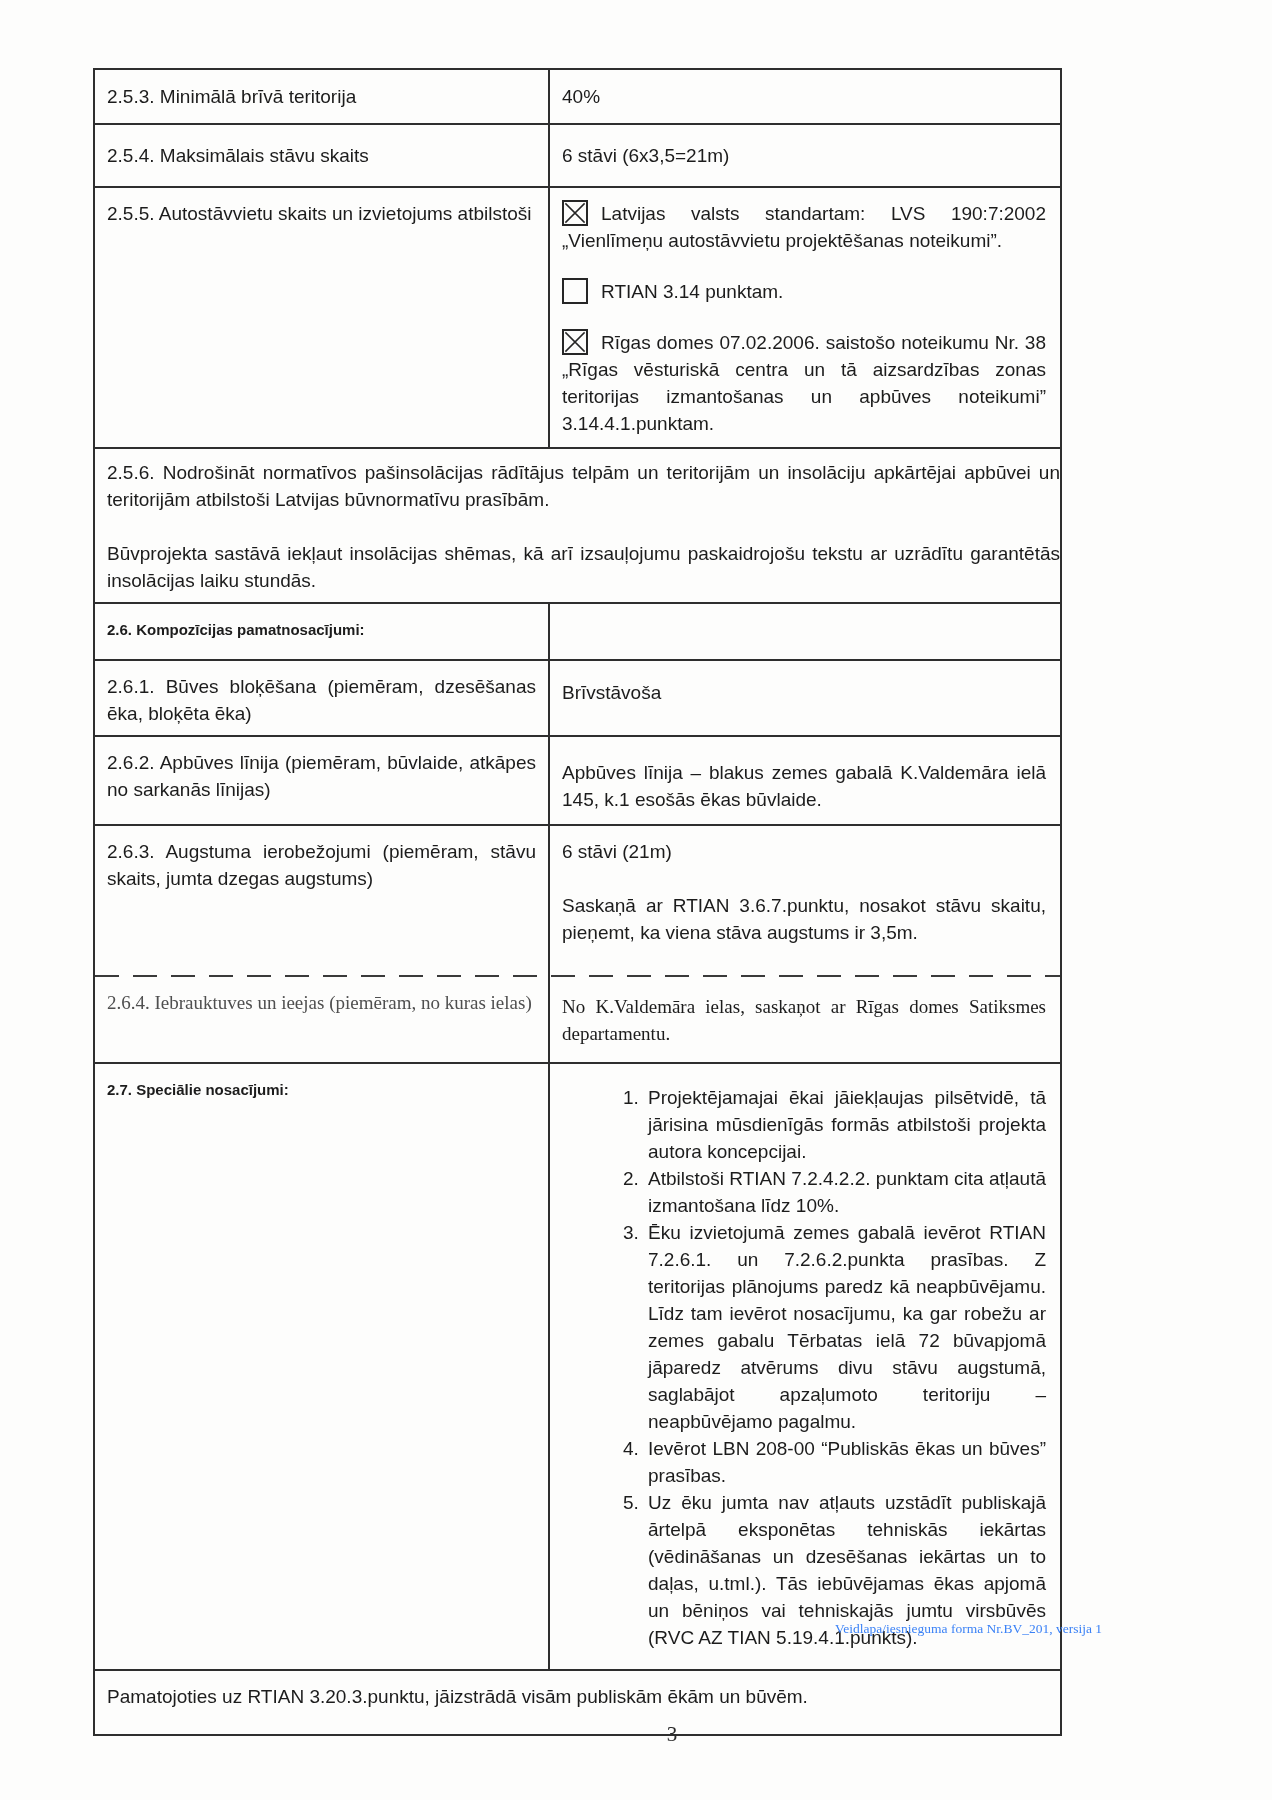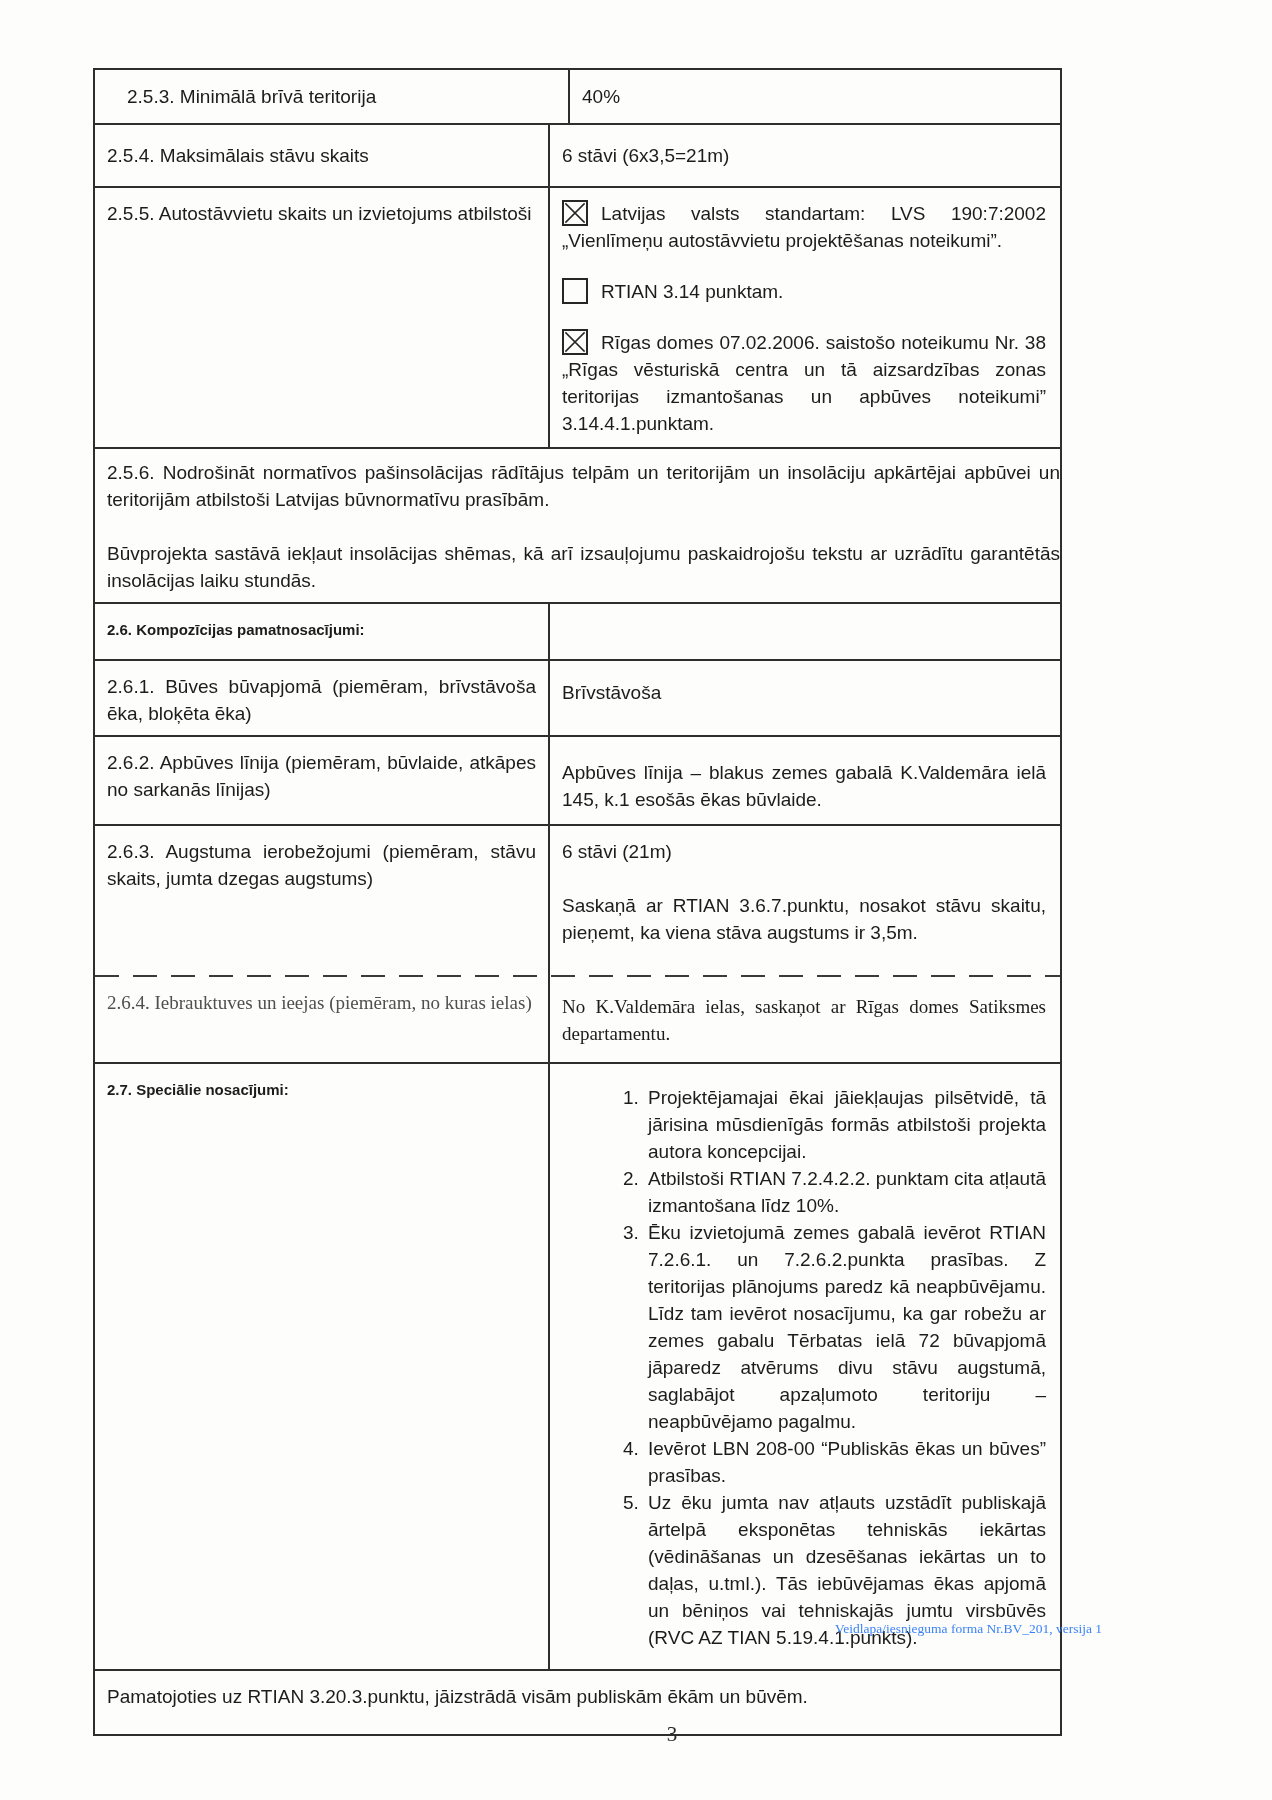--- a/index.html
+++ b/index.html
@@ -31,21 +31,21 @@
     padding:12px 14px 10px 12px;
     text-align:justify;
   }
   .cell-full {
     width:100%;
     padding:10px 0 8px 12px;
     text-align:justify;
   }
   .trow, .cell-l, .cell-r { font-size:19px; line-height:27px; }
   .bold { font-weight:bold; font-size:15px; }
-  .r253 { min-height:53px;margin-left:20px; } .r253 .cell-l, .r253 .cell-r { padding-top:13px; }
+  .r253 { min-height:53px; } .r253 .cell-l, .r253 .cell-r { padding-top:13px; }
   .r254 { min-height:63px; } .r254 .cell-l, .r254 .cell-r { padding-top:17px; }
   .r255 { min-height:239px; }
   .r256 { min-height:134px; }
   .r26  { min-height:57px; }
   .r261 { min-height:65px; } .r261 .cell-r { padding-top:18px; }
   .r262 { min-height:89px; } .r262 .cell-r { padding-top:22px; }
   .r263 { min-height:153px; }
   .r264 { min-height:85px; border-top:none !important; position:relative;font-family:Liberation Serif, serif; }
   .r264::before {
     content:""; position:absolute; left:0; right:0; top:-2px; height:2px;
@@ -112,21 +112,21 @@
         <p class="gap-top">Būvprojekta sastāvā iekļaut insolācijas shēmas, kā arī izsauļojumu paskaidrojošu tekstu ar uzrādītu garantētās insolācijas laiku stundās.</p>
       </div>
     </div>
 
     <div class="trow r26">
       <div class="cell-l bold">2.6. Kompozīcijas pamatnosacījumi:</div>
       <div class="cell-r"></div>
     </div>
 
     <div class="trow r261">
-      <div class="cell-l">2.6.1. Būves būvapjomā (piemēram, brīvstāvoša ēka, bloķēta ēka)</div>
+      <div class="cell-l">2.6.1. Būves bloķēšana (piemēram, dzesēšanas ēka, bloķēta ēka)</div>
       <div class="cell-r">Brīvstāvoša</div>
     </div>
 
     <div class="trow r262">
       <div class="cell-l">2.6.2. Apbūves līnija (piemēram, būvlaide, atkāpes no sarkanās līnijas)</div>
       <div class="cell-r">Apbūves līnija – blakus zemes gabalā K.Valdemāra ielā 145, k.1 esošās ēkas būvlaide.</div>
     </div>
 
     <div class="trow r263">
       <div class="cell-l">2.6.3. Augstuma ierobežojumi (piemēram, stāvu skaits, jumta dzegas augstums)</div>

